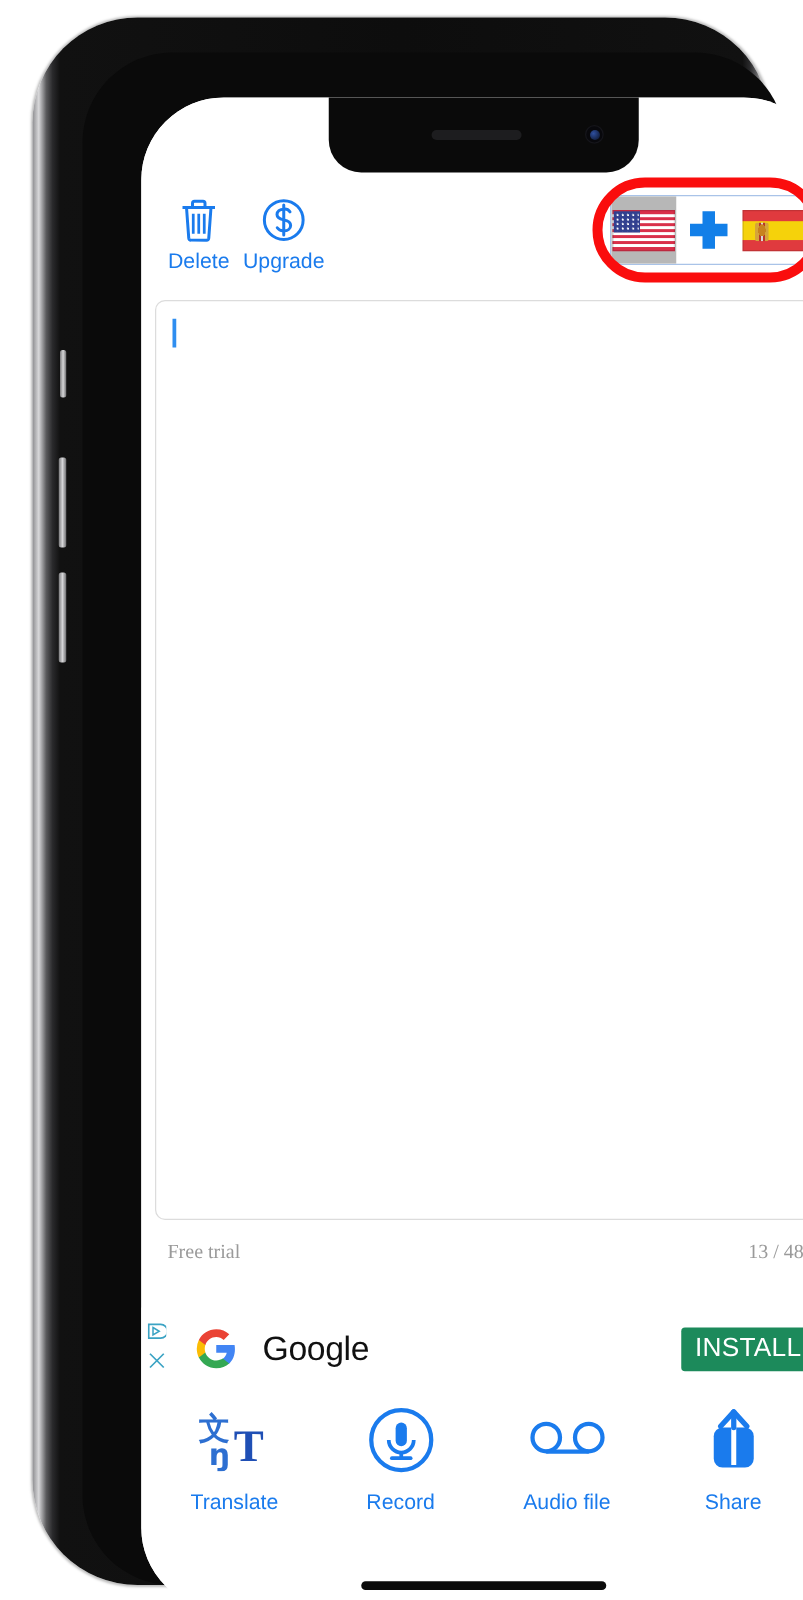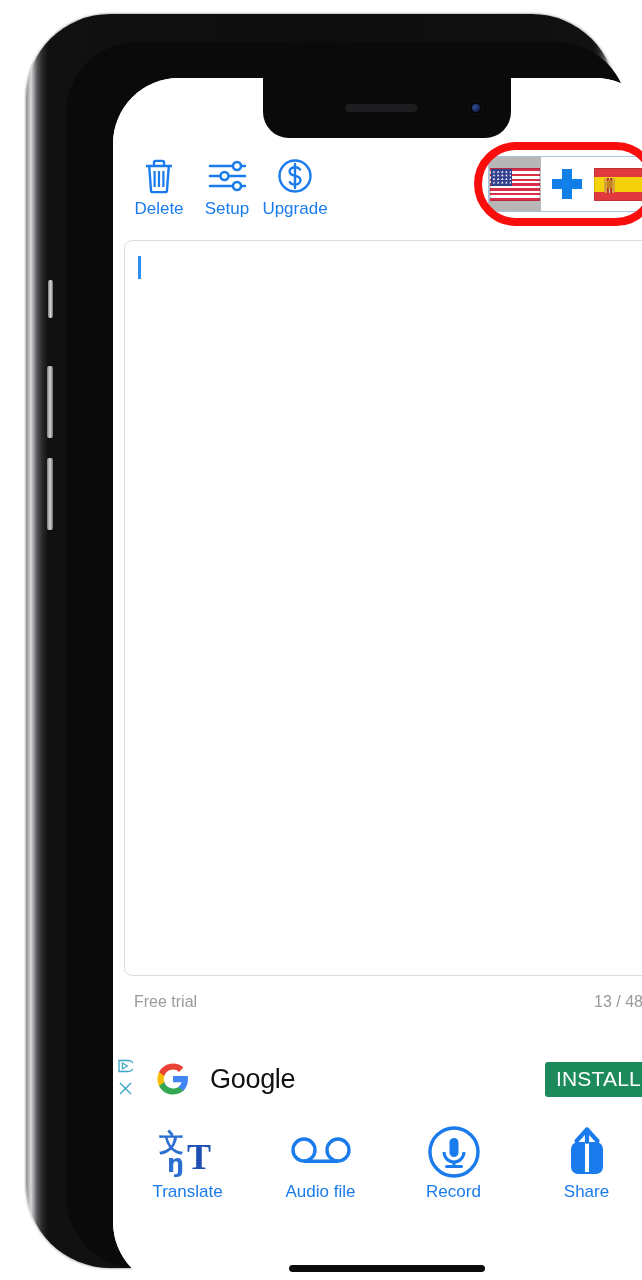--- a/index.html
+++ b/index.html
@@ -213,21 +213,21 @@
   
   #status-bar {
     position: absolute;
     left: 0; top: 905px;
     width: 100%;
     padding: 8px 18px 0 21px;
     font-size: 16px;
     color: #9a9a9a;
     line-height: 22px;
   }
-  #status-row-1 { display: flex; justify-content: space-between; align-items: baseline; }
+  #status-row-1 { display: flex; justify-content: space-between; align-items: baseline; font-family: Liberation Serif, serif; }
 
   
   #ad-banner {
     position: absolute;
     left: 0; top: 968px;
     width: 100%; height: 66px;
     background: #fff;
     display: flex; align-items: center;
   }
   #ad-side {
@@ -264,21 +264,21 @@
     display: flex; align-items: flex-start;
     padding: 6px 8px 0;
   }
   .bottom-item {
     flex: 1;
     display: flex; flex-direction: column;
     align-items: center;
     cursor: pointer;
   }
   .bottom-icon { height: 56px; display: flex; align-items: center; justify-content: center; }
-  .bottom-label { font-size: 17px; color: #1a7bed; margin-top: 2px; }
+  .bottom-label { font-size: 17px; color: #1a7bed; margin-top: 12px; }
 
   
   #home-indicator {
     position: absolute;
     left: 50%; transform: translateX(-50%);
     bottom: 16px;
     width: 196px; height: 7px;
     border-radius: 4px;
     background: #0b0b0b;
   }
@@ -310,32 +310,20 @@
             <span class="tool-icon">
               <svg width="34" height="36" viewBox="0 0 34 36">
                 <path class="svg-blue" stroke-width="2.4" d="M4 8 h26 M12 8 V4.5 a1.6 1.6 0 0 1 1.6-1.6 h6.8 a1.6 1.6 0 0 1 1.6 1.6 V8"></path>
                 <path class="svg-blue" stroke-width="2.4" d="M7.2 8 L9 32.5 a1.8 1.8 0 0 0 1.8 1.6 h12.4 a1.8 1.8 0 0 0 1.8-1.6 L26.8 8"></path>
                 <path class="svg-blue" stroke-width="2.2" d="M12.6 13 V29 M17 13 V29 M21.4 13 V29"></path>
               </svg>
             </span>
             <span class="tool-label">Delete</span>
           </div>
 
-          <div class="tool-item">
-            <span class="tool-icon">
-              <svg width="40" height="34" viewBox="0 0 40 34">
-                <path class="svg-blue" stroke-width="2.6" stroke-linecap="round" d="M3 7 H25 M3 17 H12 M3 27 H25"></path>
-                <circle class="svg-blue" stroke-width="2.6" cx="30" cy="7" r="4"></circle>
-                <circle class="svg-blue" stroke-width="2.6" cx="17.5" cy="17" r="4"></circle>
-                <circle class="svg-blue" stroke-width="2.6" cx="30" cy="27" r="4"></circle>
-                <path class="svg-blue" stroke-width="2.6" stroke-linecap="round" d="M34.5 7 H38 M22.5 17 H38 M34.5 27 H38"></path>
-              </svg>
-            </span>
-            <span class="tool-label">Setup</span>
-          </div>
 
 
           <div class="tool-item">
             <span class="tool-icon">
               <svg width="38" height="38" viewBox="0 0 38 38">
                 <circle class="svg-blue" stroke-width="2.4" cx="19" cy="19" r="15.5"></circle>
                 <path class="svg-blue" stroke-width="2.4" stroke-linecap="round" d="M24 12.5 a5.2 5.2 0 0 0-5-2.2 c-3.2 0-5.4 1.8-5.4 4.3 c0 2.6 2.2 3.6 5.4 4.3 c3.3 .7 5.5 1.7 5.5 4.4 c0 2.5-2.3 4.3-5.5 4.3 a5.6 5.6 0 0 1-5.2-2.4"></path>
                 <path class="svg-blue" stroke-width="2.4" stroke-linecap="round" d="M19 7 V31"></path>
               </svg>
             </span>
@@ -405,40 +393,40 @@
                 <text x="2" y="24" font-family="'DejaVu Sans', sans-serif" font-size="25" font-weight="bold" fill="#2d6fd1">文</text>
                 <text x="10" y="45" font-family="'DejaVu Sans', sans-serif" font-size="24" font-weight="bold" fill="#2d6fd1">ŋ</text>
                 <text x="30" y="42" font-family="'Liberation Serif', serif" font-size="36" font-weight="bold" fill="#1f4fb5">T</text>
               </svg>
             </span>
             <span class="bottom-label">Translate</span>
           </div>
 
           <div class="bottom-item">
             <span class="bottom-icon">
-              <svg width="62" height="36" viewBox="0 0 62 36">
-                <circle cx="14" cy="16" r="11" fill="none" stroke="#1a7bed" stroke-width="3.4"></circle>
-                <circle cx="48" cy="16" r="11" fill="none" stroke="#1a7bed" stroke-width="3.4"></circle>
-                <path d="M14 27.2 H48" stroke="#1a7bed" stroke-width="3.4" fill="none"></path>
-              </svg>
-            </span>
-            <span class="bottom-label">Audio file</span>
-          </div>
-
-          <div class="bottom-item">
-            <span class="bottom-icon">
               <svg width="54" height="54" viewBox="0 0 54 54">
                 <circle cx="27" cy="27" r="24" fill="none" stroke="#1a7bed" stroke-width="3.4"></circle>
                 <rect x="22.5" y="13" width="9" height="19" rx="4.5" fill="#1a7bed"></rect>
                 <path d="M17 27 a10 10 0 0 0 20 0" fill="none" stroke="#1a7bed" stroke-width="3"></path>
                 <path d="M27 37 V41" stroke="#1a7bed" stroke-width="3" fill="none"></path>
                 <path d="M19.5 41.5 H34.5" stroke="#1a7bed" stroke-width="3" stroke-linecap="round" fill="none"></path>
               </svg>
             </span>
             <span class="bottom-label">Record</span>
+          </div>
+
+          <div class="bottom-item">
+            <span class="bottom-icon">
+              <svg width="62" height="36" viewBox="0 0 62 36">
+                <circle cx="14" cy="16" r="11" fill="none" stroke="#1a7bed" stroke-width="3.4"></circle>
+                <circle cx="48" cy="16" r="11" fill="none" stroke="#1a7bed" stroke-width="3.4"></circle>
+                <path d="M14 27.2 H48" stroke="#1a7bed" stroke-width="3.4" fill="none"></path>
+              </svg>
+            </span>
+            <span class="bottom-label">Audio file</span>
           </div>
 
           <div class="bottom-item">
             <span class="bottom-icon">
               <svg width="48" height="52" viewBox="0 0 48 52">
                 <rect x="8" y="16" width="32" height="32" rx="7" fill="#1a7bed"></rect>
                 <path d="M24 46 V6" stroke="#ffffff" stroke-width="4" fill="none"></path>
                 <path d="M24 4 L24 40" stroke="#1a7bed" stroke-width="0" fill="none"></path>
                 <path d="M13.5 15 L24 3.5 L34.5 15" fill="none" stroke="#1a7bed" stroke-width="4.2" stroke-linecap="round" stroke-linejoin="round"></path>
                 <path d="M24 3.5 V16" stroke="#1a7bed" stroke-width="4.2" fill="none" stroke-linecap="round"></path>

